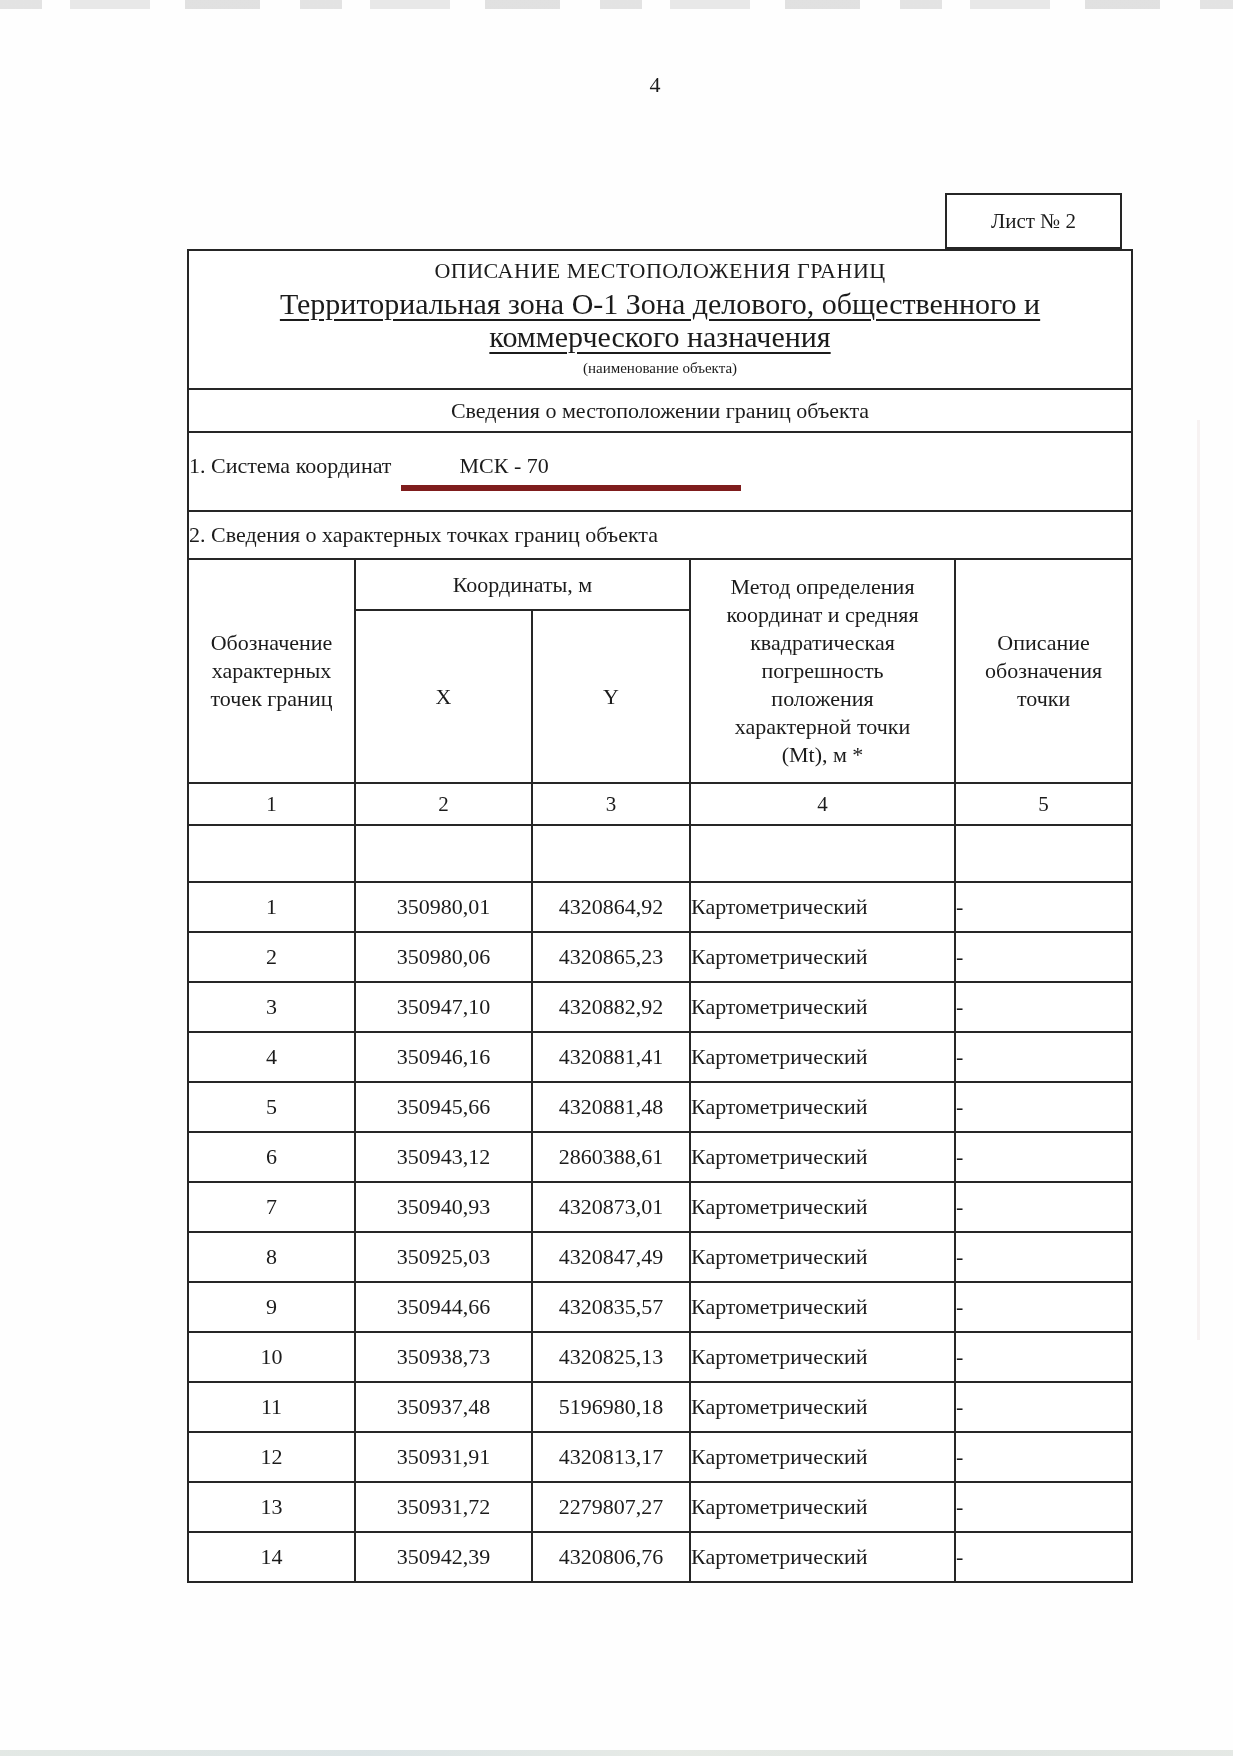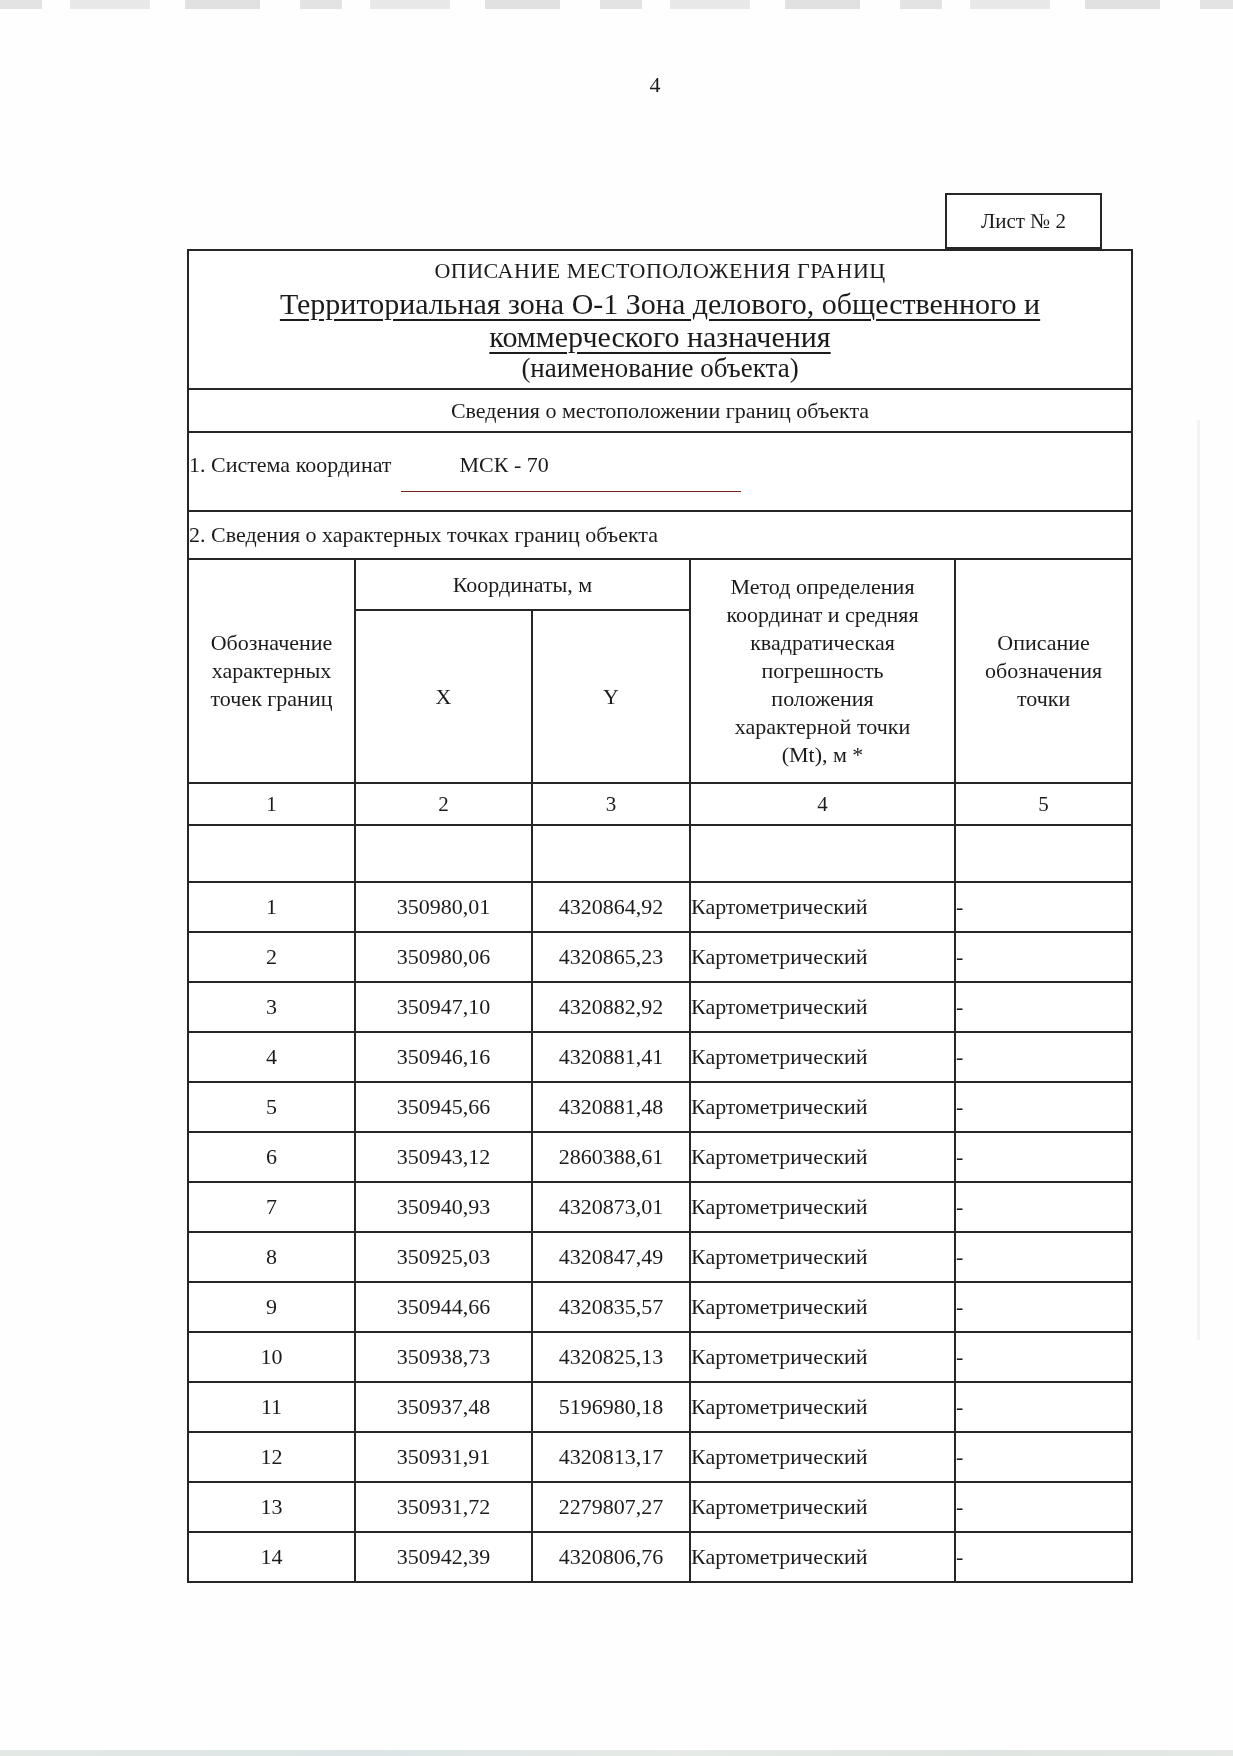--- a/index.html
+++ b/index.html
@@ -37,21 +37,21 @@
   }
   .page-number {
     position: absolute;
     top: 72px; left: 655px;
     transform: translateX(-50%);
     font-size: 22px;
   }
   .sheet-box {
     position: absolute;
     top: 193px; left: 945px;
-    width: 157px; height: 56px;
+    width: 177px; height: 56px;
     border: 2px solid #262626;
     box-sizing: border-box;
     display: flex; align-items: center; justify-content: center;
     font-size: 21px;
     background: #fff;
   }
   table.doc {
     position: absolute;
     top: 249px; left: 171px;
     width: 944px;
@@ -69,31 +69,31 @@
   }
   td.title-cell { height: 137px; text-align: center; vertical-align: top; padding-top: 10px; }
   .doc-title { font-size: 22px; letter-spacing: .5px; line-height: 32px; }
   .doc-subtitle {
     max-width: 800px; margin: 0 auto;
     font-size: 30px; line-height: 33px;
     text-decoration: underline;
     text-decoration-thickness: 2px;
     text-underline-offset: 5px;
   }
-  .doc-note { font-size: 27px; line-height: 31px; }
+  .doc-note { font-size: 15px; line-height: 31px; }
   td.subhead-cell { height: 41px; text-align: center; font-size: 21px; }
   td.coordsys-cell { height: 77px; vertical-align: top; padding: 12px 0 0 16px; font-size: 21px; }
   .blank-line {
     display: inline-block;
     box-sizing: border-box;
     width: 340px;
     margin-left: 10px;
     padding-left: 58px;
-    border-bottom: 1px solid #7f1d1d;
-    padding-bottom: 13px;
+    border-bottom: 6px solid #7f1d1d;
+    padding-bottom: 6px;
   }
   td.points-cell { height: 46px; vertical-align: middle; padding-left: 16px; font-size: 21px; }
   td.hdr {
     text-align: center;
     vertical-align: top;
     font-size: 21px;
     line-height: 28px;
     padding-top: 14px;
     white-space: pre-line;
   }

